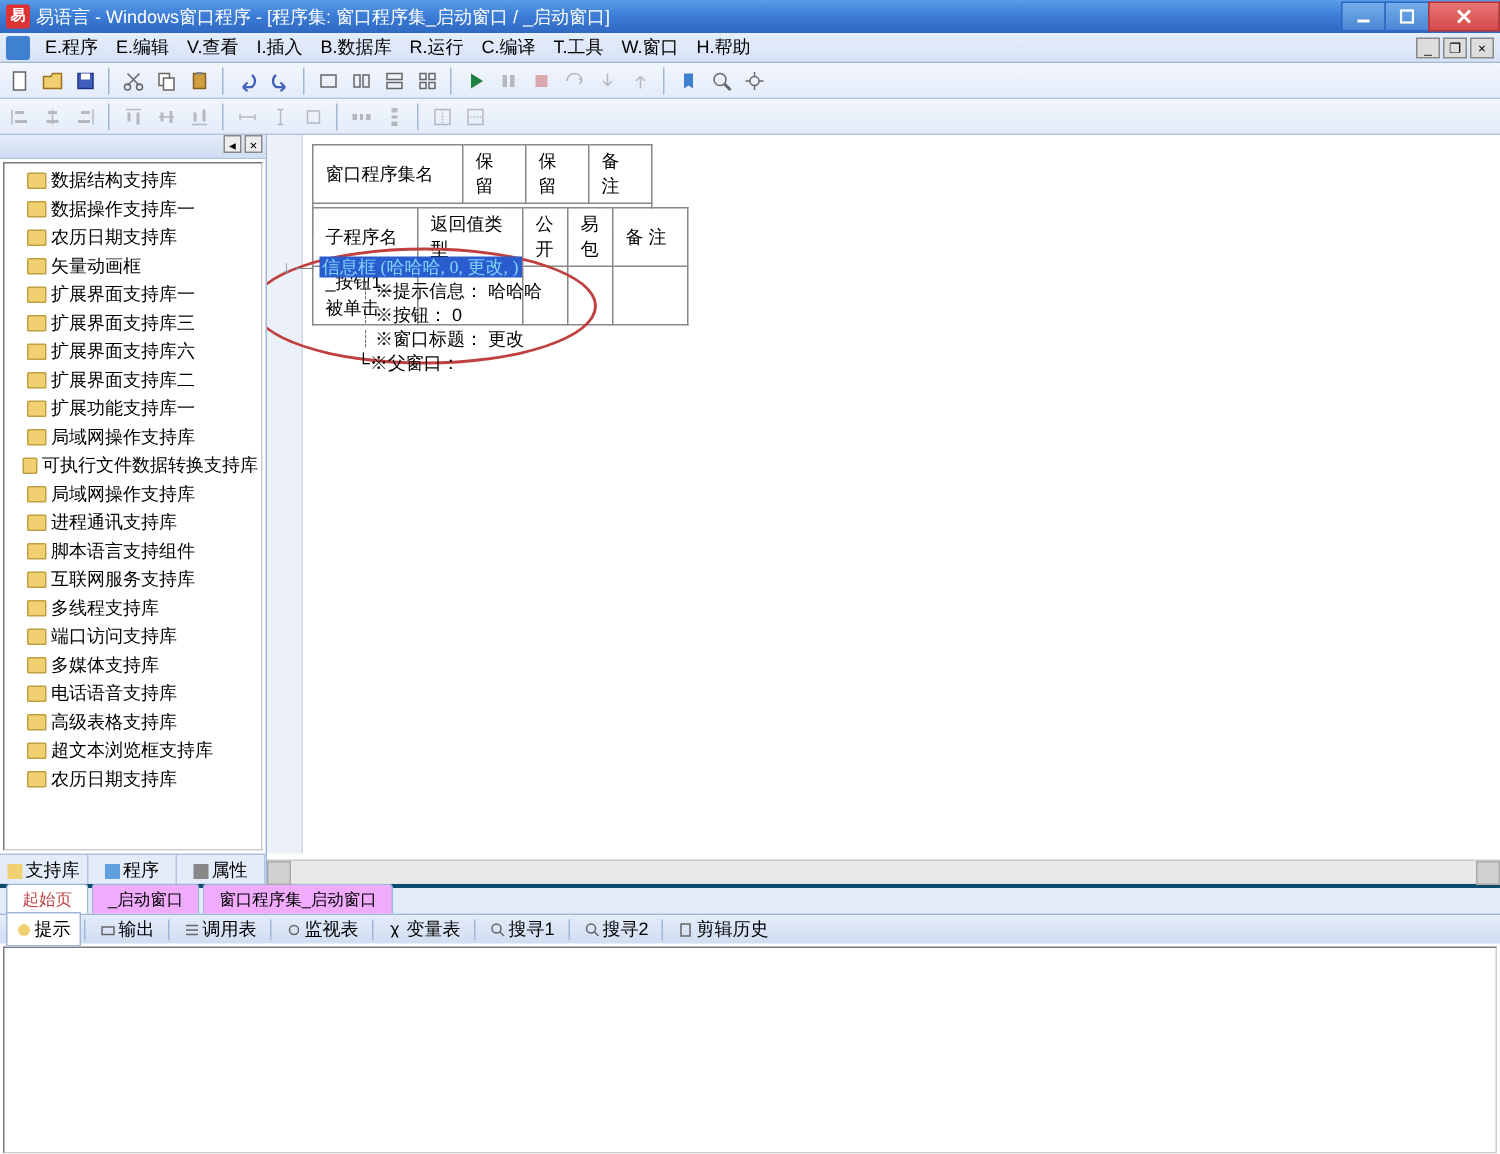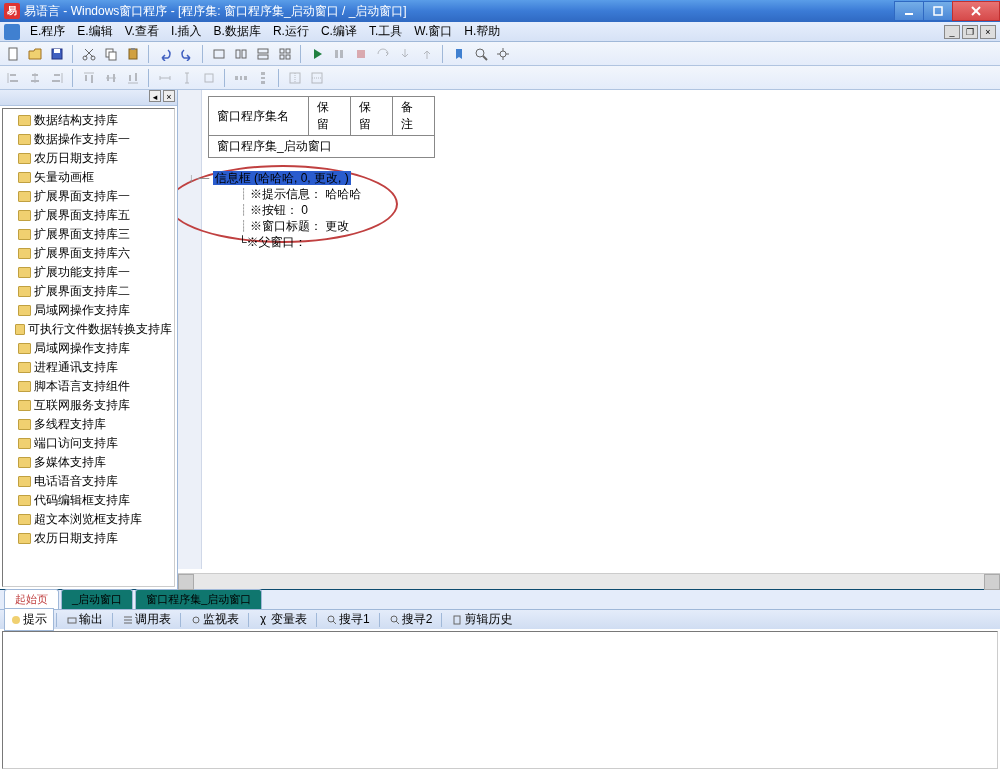--- a/index.html
+++ b/index.html
@@ -45,27 +45,27 @@
   .ed-content { flex:1; position:relative; padding-left:24px; overflow:auto;}
   
   
   .ed-table { position:absolute; border-collapse:collapse; font-size:12px;}
   .ed-table th, .ed-table td { border:1px solid #888; padding:2px 8px; text-align:left; background:#fff;}
   .ed-table th { font-weight:normal;}
   
   
   .code-area { position:absolute; top:80px; left:10px; font-size:12px; line-height:16px;}
   .code-line { white-space:nowrap; }
-  .code-hl { background:#2a5cce; color:#000000; padding:0 2px;}
+  .code-hl { background:#2a5cce; color:#7dd3fc; padding:0 2px;font-family:Liberation Serif, serif;}
   
   .ellipse { position:absolute; border:2px solid #c04040; border-radius:50%; pointer-events:none;}
   
   
-  .ed-tabs { height:20px; display:flex; align-items:flex-end; background:#e4ecfa; padding-left:4px; border-top:1px solid #0c4a6e;}
-  .ed-tab { padding:2px 10px; background:#0f766e; border:1px solid #a0b8d8; border-bottom:none; margin-right:2px; cursor:pointer; font-size:11px; border-radius:3px 3px 0 0;}
+  .ed-tabs { height:20px; display:flex; align-items:flex-end; background:#e4ecfa; padding-left:4px; border-top:3px solid #0c4a6e;}
+  .ed-tab { padding:2px 10px; background:#f0abfc; border:1px solid #a0b8d8; border-bottom:none; margin-right:2px; cursor:pointer; font-size:11px; border-radius:3px 3px 0 0;}
   .ed-tab.active { background:#fff; color:#c04040;}
   
   
   .bottom-tabs { height:20px; display:flex; align-items:center; background:linear-gradient(#e4ecfa,#d0ddf2); border-top:1px solid #a0b8d8; padding:0 4px;}
   .btab { padding:2px 6px; cursor:pointer; border:1px solid transparent; font-size:11px;}
   .btab svg { width:10px; height:10px; vertical-align:middle; margin-right:2px;}
   .btab.active { background:#fff; border:1px solid #a0b8d8;}
   .bsep { width:2px; height:14px; border-left:1px solid #a0b8d8; margin:0 2px;}
   .output { height:138px; border:1px inset #ccc; margin:2px; background:#fff;}
   
@@ -365,45 +365,40 @@
           <span>矢量动画框</span>
         </div>
         <div class="tnode">
           <span style="width:11px;display:inline-block;"></span>
           <span class="tico"></span>
           <span>扩展界面支持库一</span>
         </div>
         <div class="tnode">
           <span style="width:11px;display:inline-block;"></span>
           <span class="tico"></span>
-          <span>扩展界面支持库五</span>
-        </div>
-        <div class="tnode">
-          <span style="width:11px;display:inline-block;"></span>
-          <span class="tico"></span>
           <span>扩展界面支持库三</span>
         </div>
         <div class="tnode">
           <span style="width:11px;display:inline-block;"></span>
           <span class="tico"></span>
           <span>扩展界面支持库六</span>
         </div>
         <div class="tnode">
           <span style="width:11px;display:inline-block;"></span>
           <span class="tico"></span>
+          <span>扩展界面支持库二</span>
+        </div>
+        <div class="tnode">
+          <span style="width:11px;display:inline-block;"></span>
+          <span class="tico"></span>
           <span>扩展功能支持库一</span>
         </div>
         <div class="tnode">
           <span style="width:11px;display:inline-block;"></span>
           <span class="tico"></span>
-          <span>扩展界面支持库二</span>
-        </div>
-        <div class="tnode">
-          <span style="width:11px;display:inline-block;"></span>
-          <span class="tico"></span>
           <span>局域网操作支持库</span>
         </div>
         <div class="tnode">
           <span style="width:11px;display:inline-block;"></span>
           <span class="tico"></span>
           <span>可执行文件数据转换支持库</span>
         </div>
         <div class="tnode">
           <span style="width:11px;display:inline-block;"></span>
           <span class="tico"></span>
@@ -440,53 +435,76 @@
           <span>多媒体支持库</span>
         </div>
         <div class="tnode">
           <span style="width:11px;display:inline-block;"></span>
           <span class="tico"></span>
           <span>电话语音支持库</span>
         </div>
         <div class="tnode">
           <span style="width:11px;display:inline-block;"></span>
           <span class="tico"></span>
-          <span>代码编辑框支持库</span>
+          <span>高级表格支持库</span>
         </div>
         <div class="tnode">
           <span style="width:11px;display:inline-block;"></span>
           <span class="tico"></span>
           <span>超文本浏览框支持库</span>
         </div>
         <div class="tnode">
           <span style="width:11px;display:inline-block;"></span>
           <span class="tico"></span>
           <span>农历日期支持库</span>
         </div>
       </div>
+    <div class="side-tabs">
+      <div class="stab"><span class="si" style="background:#f0d070;"></span><span>支持库</span></div>
+      <div class="stab"><span class="si" style="background:#60a0e0;"></span><span>程序</span></div>
+      <div class="stab"><span class="si" style="background:#888;"></span><span>属性</span></div>
+    </div>
   </div>
 
   <div class="editor">
     <div class="gutter" style="position:absolute;left:0;top:0;bottom:20px;"></div>
     <div class="ed-content">
 
       <table class="ed-table" style="top:6px; left:30px;">
         <tbody>
             <tr>
           <th style="width:100px;">窗口程序集名</th>
           <th style="width:42px;">保  留</th>
           <th style="width:42px;">保  留</th>
           <th style="width:42px;">备 注</th>
         </tr>
         <tr>
           <td colspan="4">窗口程序集_启动窗口</td>
         </tr>
       </tbody>
         </table>
 
+      <table class="ed-table" style="top:48px; left:30px;">
+        <tbody>
+            <tr>
+          <th style="width:70px;">子程序名</th>
+          <th style="width:70px;">返回值类型</th>
+          <th style="width:30px;">公开</th>
+          <th style="width:30px;">易包</th>
+          <th style="width:50px;">备  注</th>
+        </tr>
+        <tr>
+          <td>_按钮1_被单击</td>
+              <td></td>
+              <td></td>
+              <td></td>
+              <td></td>
+        </tr>
+      </tbody>
+        </table>
 
       <div class="ellipse" style="top:75px; left:-10px; width:230px; height:78px;"></div>
 
       <div class="code-area">
         <div class="code-line"><span style="color:#888;">↓&nbsp;—&nbsp;</span><span class="code-hl">信息框 (哈哈哈,  0,  更改,  )</span></div>
         <div class="code-line" style="padding-left:50px;">┊<span>※提示信息：</span>&nbsp;<span>哈哈哈</span></div>
         <div class="code-line" style="padding-left:50px;">┊<span>※按钮：</span>&nbsp;<span>0</span></div>
         <div class="code-line" style="padding-left:50px;">┊<span>※窗口标题：</span>&nbsp;<span>更改</span></div>
         <div class="code-line" style="padding-left:50px;">└<span>※父窗口：</span></div>
       </div>

